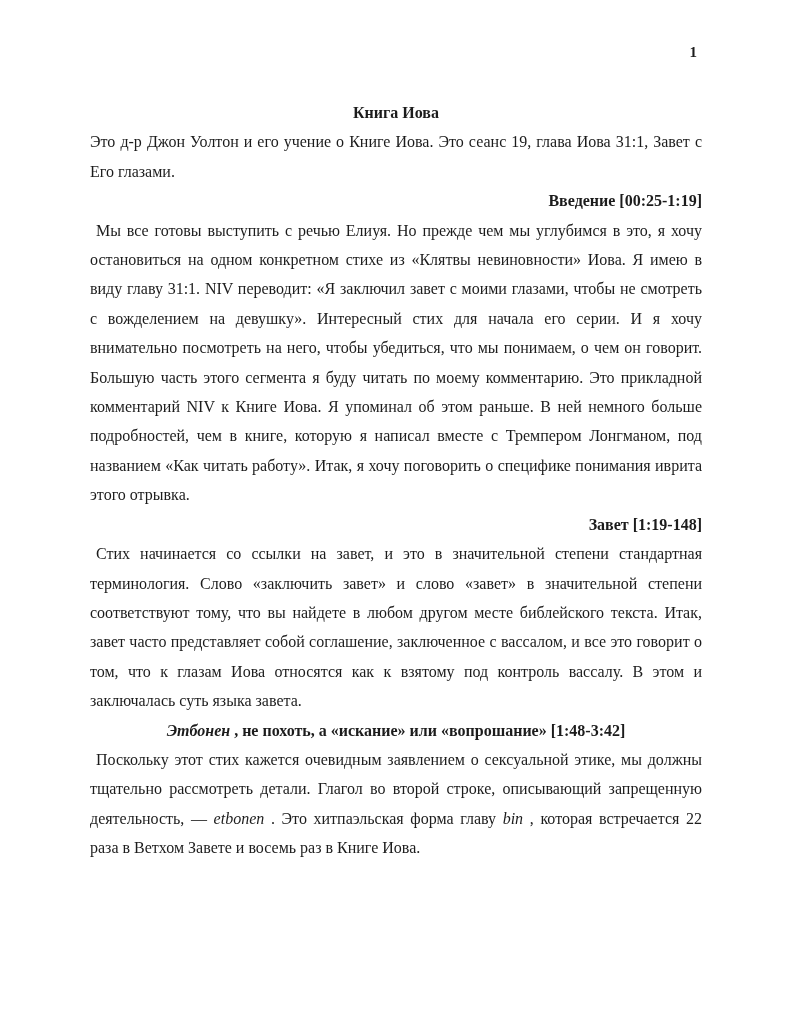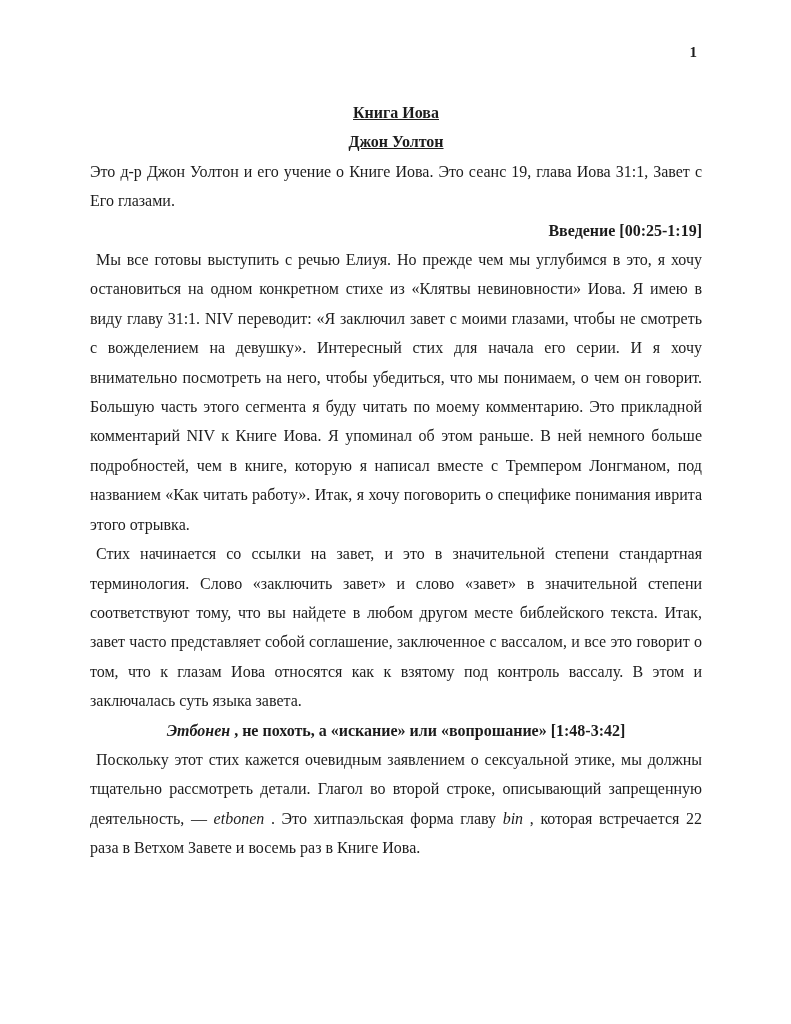--- a/index.html
+++ b/index.html
@@ -32,21 +32,20 @@
   .content {
     position: absolute;
     top: 98px;
     left: 90px;
     width: 612px;
     font-size: 16px;
     line-height: 29.4px;
   }
   .center {
     text-align: center;
-    text-decoration: underline;
   }
   h1, h2, h3, h4, p, .heading-line {
     margin: 0;
     padding: 0;
     font-size: 16px;
     line-height: 29.4px;
     font-weight: normal;
   }
   h1, h2, h3, h4 {
     font-weight: bold;
@@ -71,28 +70,28 @@
 
 <div class="page">
 
   <div class="page-number">1</div>
 
   <div class="content">
 
     <h1 class="center">Книга Иова</h1>
 
 
-    <h3 class="center">Джон Уолтон</h3>
 
     <p>Это д-р Джон Уолтон и его учение о Книге Иова. Это сеанс 19, глава Иова 31:1, Завет с Его глазами.</p>
 
     <h4>Введение [00:25-1:19]</h4>
 
     <p class="indented">Мы все готовы выступить с речью Елиуя. Но прежде чем мы углубимся в это, я хочу остановиться на одном конкретном стихе из «Клятвы невиновности» Иова. Я имею в виду главу 31:1. NIV переводит: «Я заключил завет с моими глазами, чтобы не смотреть с вожделением на девушку». Интересный стих для начала его серии. И я хочу внимательно посмотреть на него, чтобы убедиться, что мы понимаем, о чем он говорит. Большую часть этого сегмента я буду читать по моему комментарию. Это прикладной комментарий NIV к Книге Иова. Я упоминал об этом раньше. В ней немного больше подробностей, чем в книге, которую я написал вместе с Тремпером Лонгманом, под названием «Как читать работу». Итак, я хочу поговорить о специфике понимания иврита этого отрывка.</p>
 
+    <h4>Завет [1:19-148]</h4>
 
     <p class="indented">Стих начинается со ссылки на завет, и это в значительной степени стандартная терминология. Слово «заключить завет» и слово «завет» в значительной степени соответствуют тому, что вы найдете в любом другом месте библейского текста. Итак, завет часто представляет собой соглашение, заключенное с вассалом, и все это говорит о том, что к глазам Иова относятся как к взятому под контроль вассалу. В этом и заключалась суть языка завета.</p>
 
     <div class="heading-line heading-etbonen">
       <em>Этбонен</em><span> , не похоть, а «искание» или «вопрошание» [1:48-3:42]</span>
     </div>
 
     <p class="indented"><span>Поскольку этот стих кажется очевидным заявлением о сексуальной этике, мы должны тщательно рассмотреть детали. Глагол во второй строке, описывающий запрещенную деятельность, — </span><em>etbonen</em><span> . Это хитпаэльская форма главу </span><em>bin</em><span> , которая встречается 22 раза в Ветхом Завете и восемь раз в Книге Иова.</span></p>
 
   </div>

